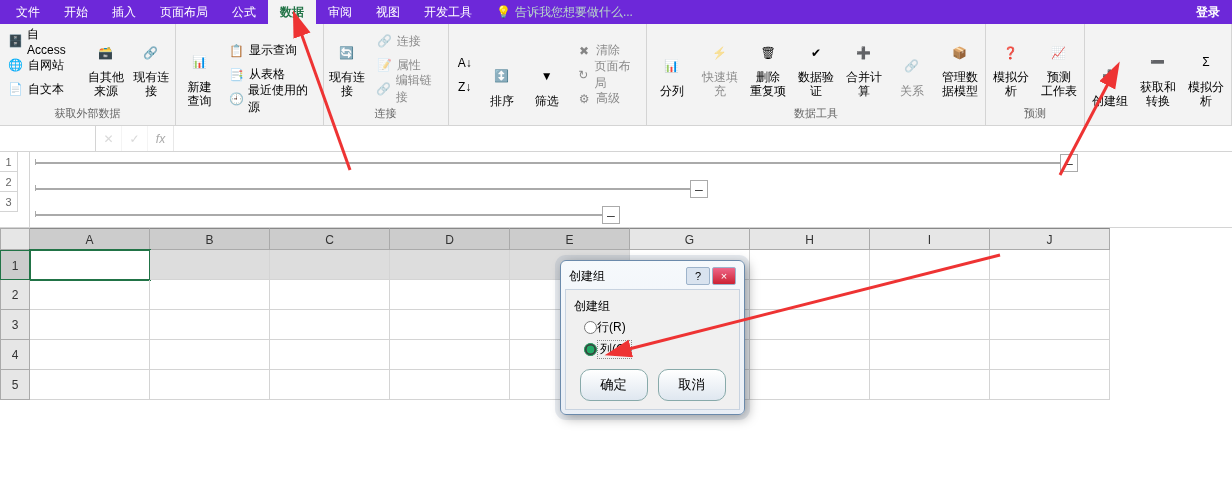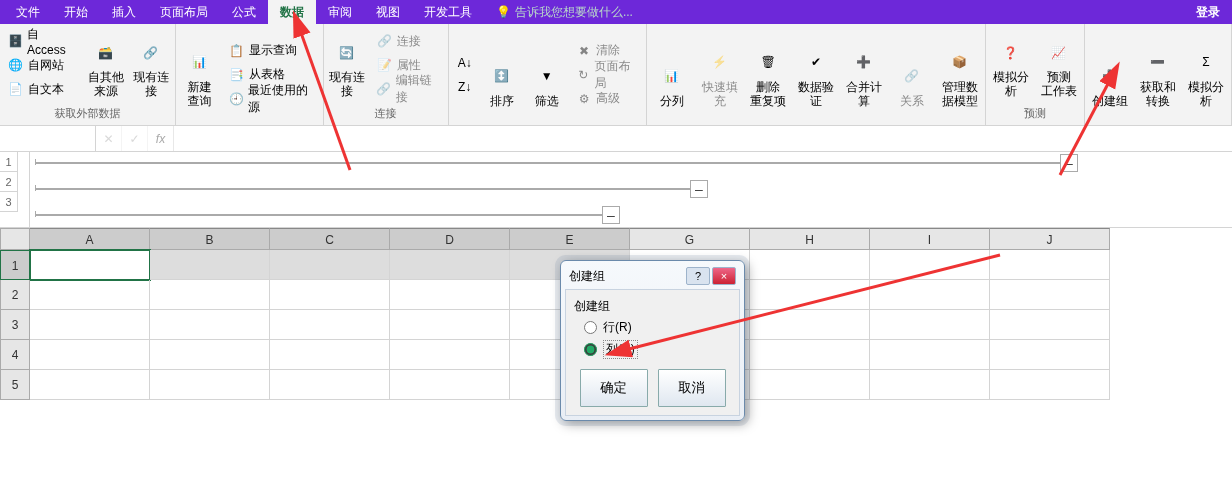--- a/index.html
+++ b/index.html
@@ -49,24 +49,24 @@
 .row1.selcell { background: #ddd; }
 
 
 .dlg { position: absolute; left: 560px; top: 260px; width: 185px; background: linear-gradient(#f6f9fc,#e9eef5); border: 1px solid #6b8aab; box-shadow: 3px 3px 12px rgba(0,0,0,.35), 0 0 0 5px rgba(100,130,160,.15); border-radius: 6px; padding: 2px; }
 .dlg-title { height: 26px; display: flex; align-items: center; padding: 0 6px; font-size: 12px; }
 .dlg-title .sp { flex: 1; }
 .dlg-tbtn { width: 24px; height: 18px; background: #d9e3ef; border: 1px solid #9db3cb; border-radius: 2px; margin-left: 2px; display: flex; align-items: center; justify-content: center; font-size: 11px; }
 .dlg-close { background: linear-gradient(#e68,#c23); color: #fff; }
 .dlg-body { background: #f0f0f0; border: 1px solid #c8d3e0; margin: 0 2px 2px; padding: 8px; }
 .dlg-group { }
-.dlg-radio { display: flex; align-items: center; gap: 6px; margin: 4px 0 4px 10px; font-size: 12px; }
+.dlg-radio { display: flex; align-items: center; gap: 0; margin: 4px 0 4px 10px; font-size: 12px; }
 .dlg-radio.sel span.lab { border: 1px dotted #888; padding: 0 2px; }
 .dlg-btns { display: flex; justify-content: center; gap: 10px; margin-top: 10px; }
-.dlg-btn { width: 68px; height: 38px; border: 1px solid #8aa; background: linear-gradient(#fff,#dfe7f0); border-radius: 1px; cursor: pointer; }
+.dlg-btn { width: 68px; height: 32px; border: 1px solid #8aa; background: linear-gradient(#fff,#dfe7f0); border-radius: 10px; cursor: pointer; }
 
 input[type=radio] { accent-color: #2a6; }
 
 
 .arrow { position: absolute; pointer-events: none; }
 </style>
 </head>
 <body>
 
 <div class="tabs">
@@ -226,20 +226,21 @@
       <div class="btn-lg disabled">
           <span class="ico">🔗</span>
           <span>关系</span>
         </div>
       <div class="btn-lg">
           <span class="ico">📦</span>
           <span style="white-space:pre-line">管理数
 据模型</span>
         </div>
     </div>
+    <div class="group-label">数据工具</div>
   </div>
 
   <div class="group">
     <div class="group-body">
       <div class="btn-lg">
           <span class="ico">❓</span>
           <span>模拟分析</span>
         </div>
       <div class="btn-lg">
           <span class="ico">📈</span>

